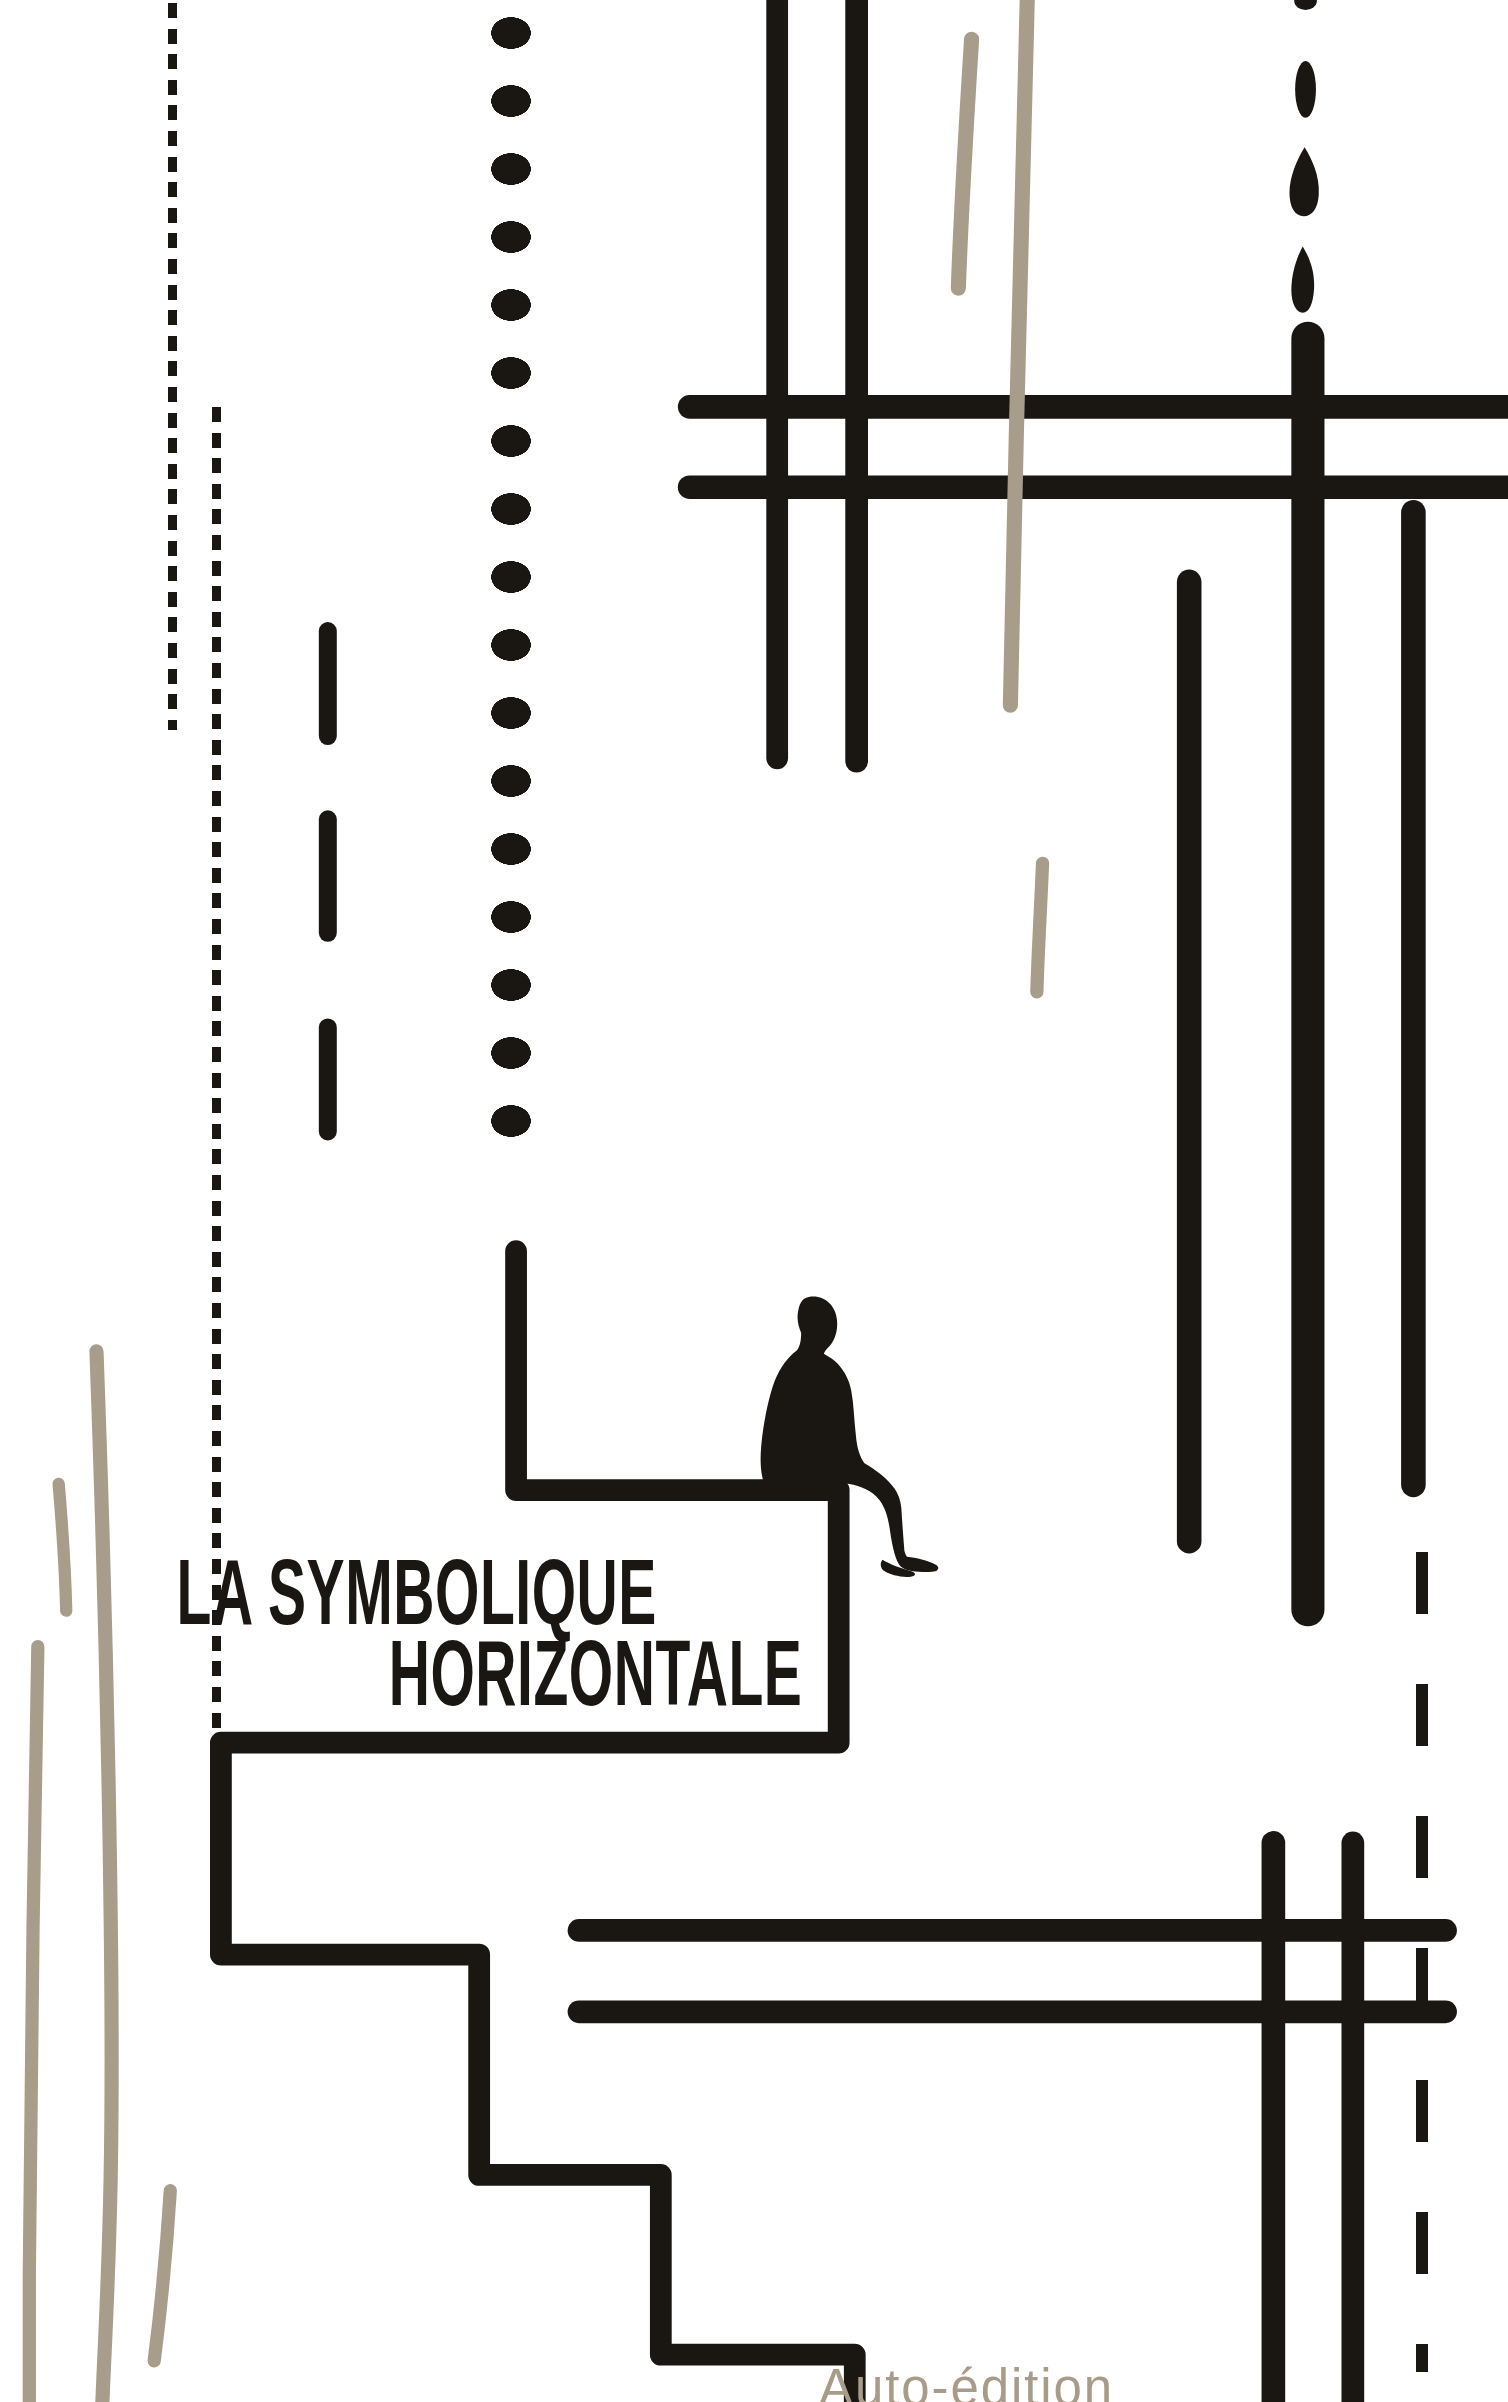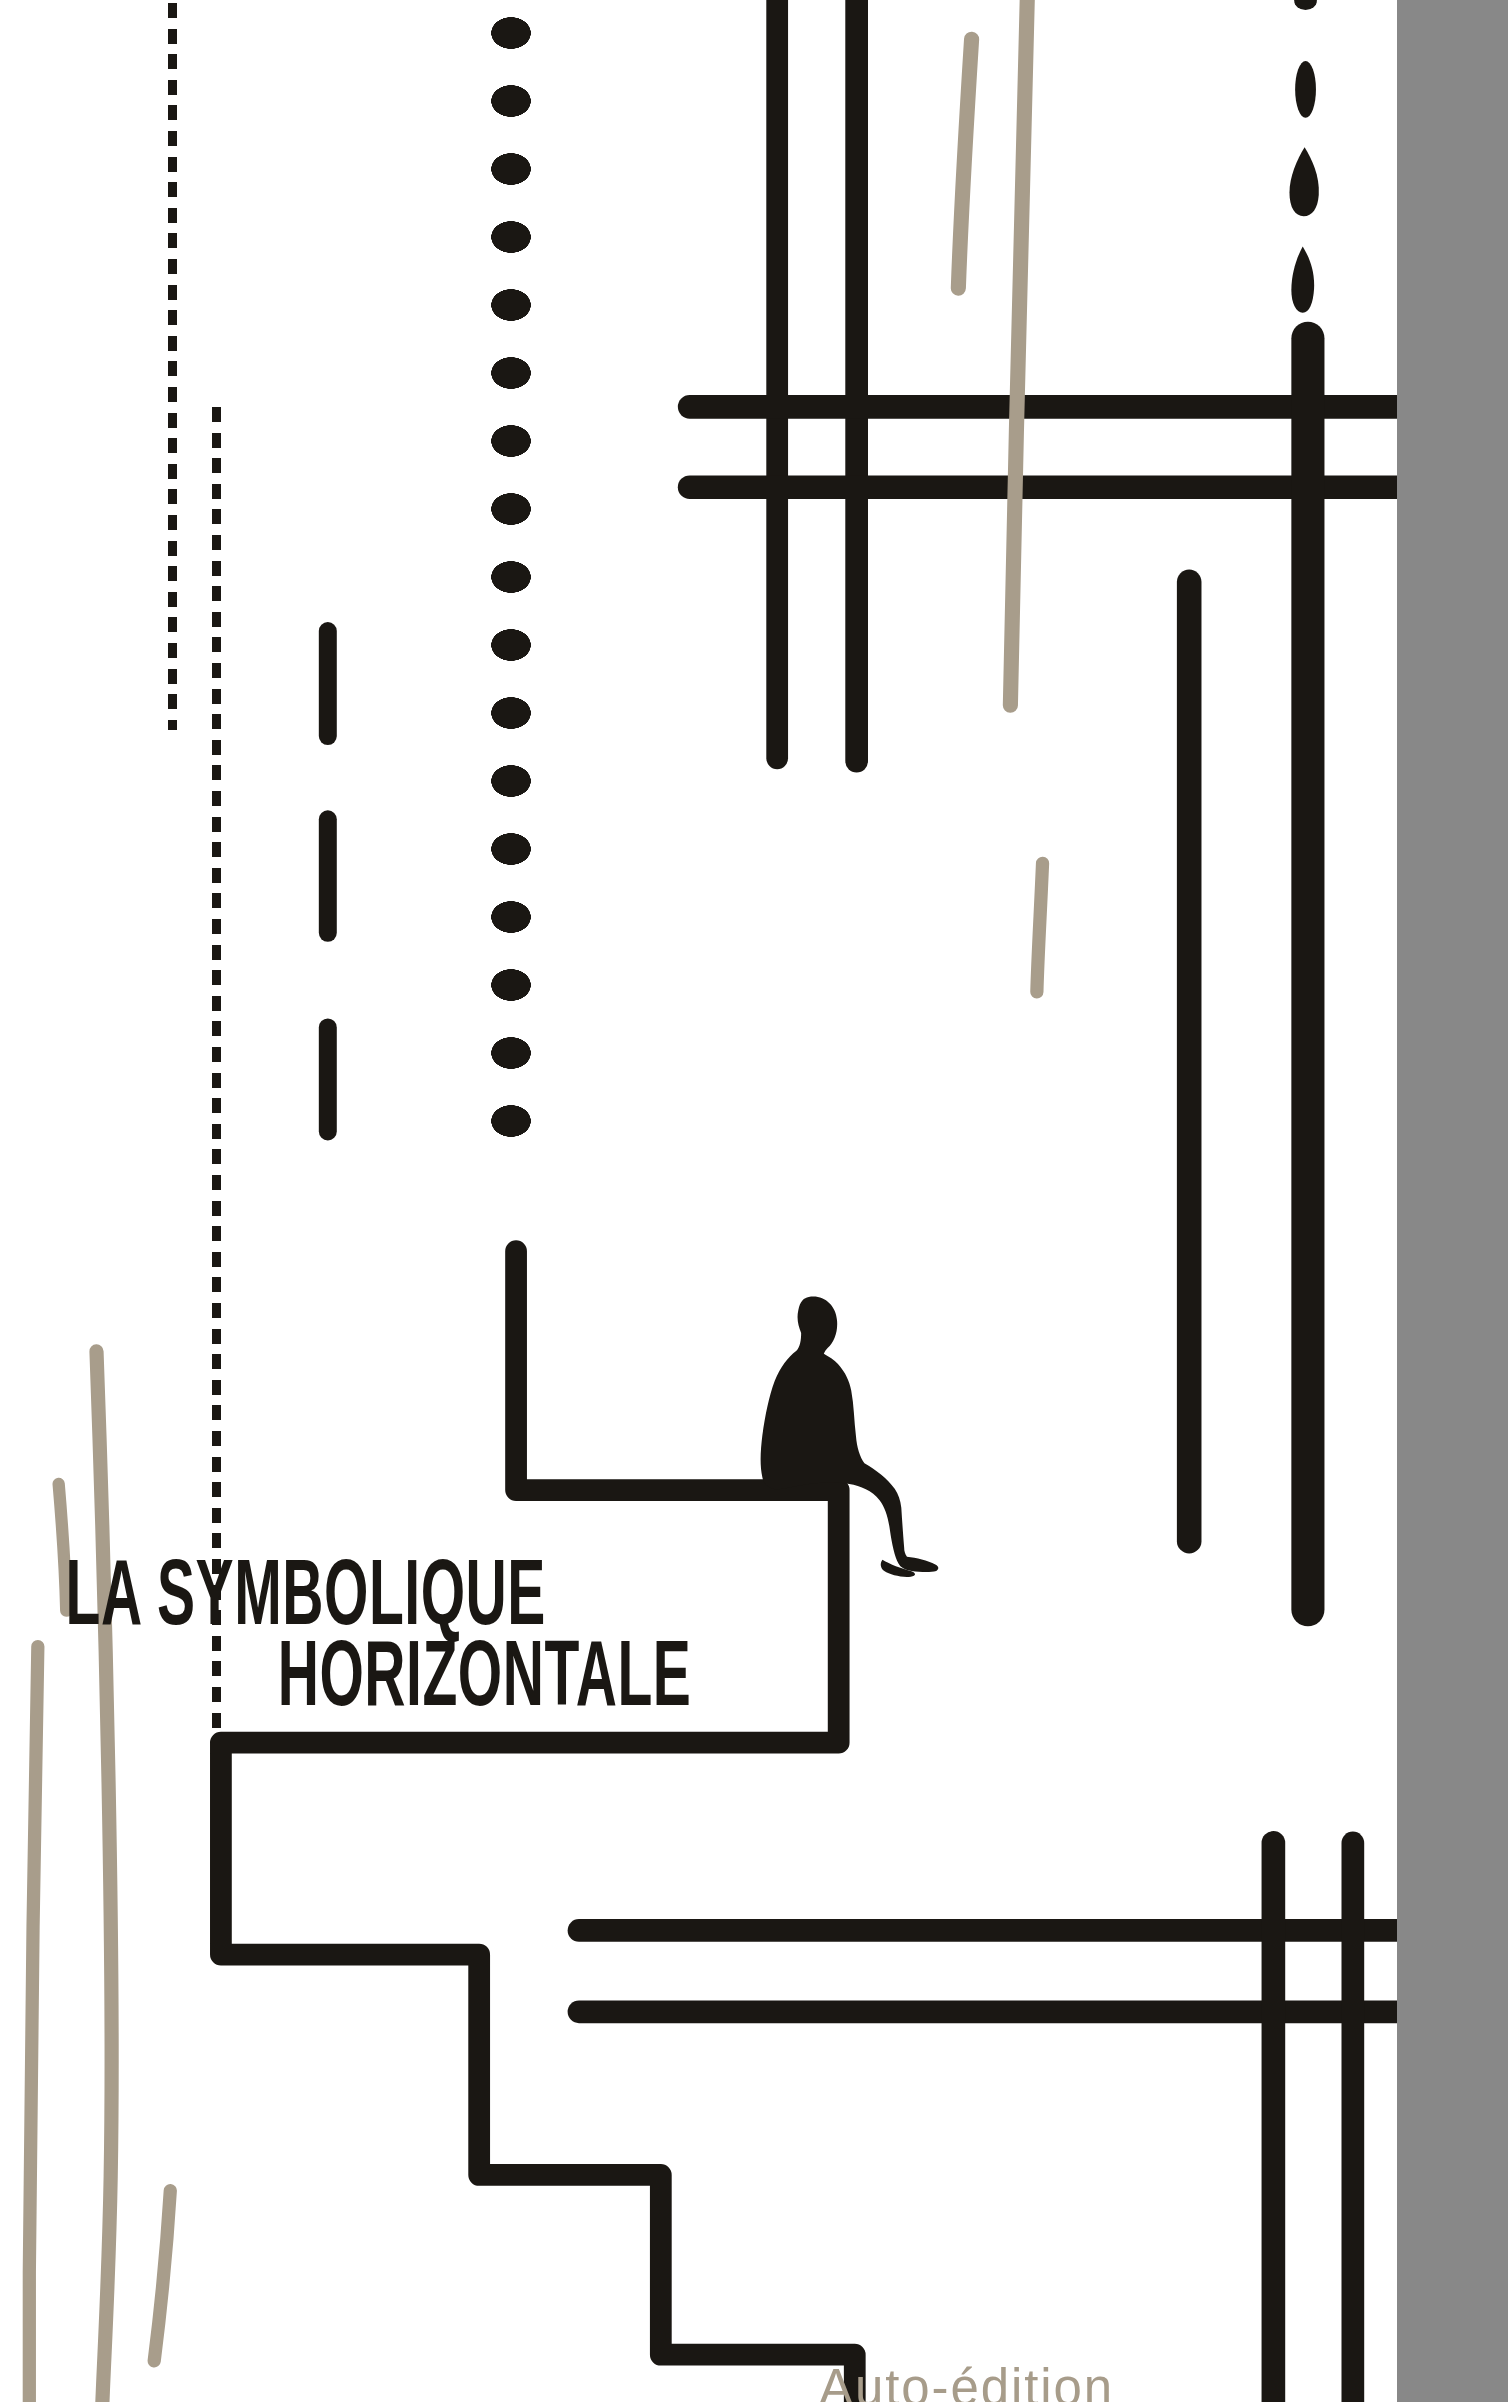--- a/index.html
+++ b/index.html
@@ -4,21 +4,21 @@
 <style>
   :root{
     --ink:#1a1713;
     --beige:#a89d8b;
     --pub:#a79c8a;
     --bg:#ffffff;
   }
   html,body{margin:0;padding:0;background:#888;}
   .cover{
     position:relative;
-    width:1397px;height:2403px;
+    width:1508px;height:2403px;
     background:var(--bg);
     overflow:hidden;
     font-family:"Liberation Sans", sans-serif;
   }
   .abs{position:absolute;}
   svg{display:block;overflow:visible;}
   
   .dot-column{
     left:491px;top:15px;width:40px;height:1155px;
     background-image:radial-gradient(ellipse 20px 16px at 20px 18px, var(--ink) 98%, transparent 100%);

